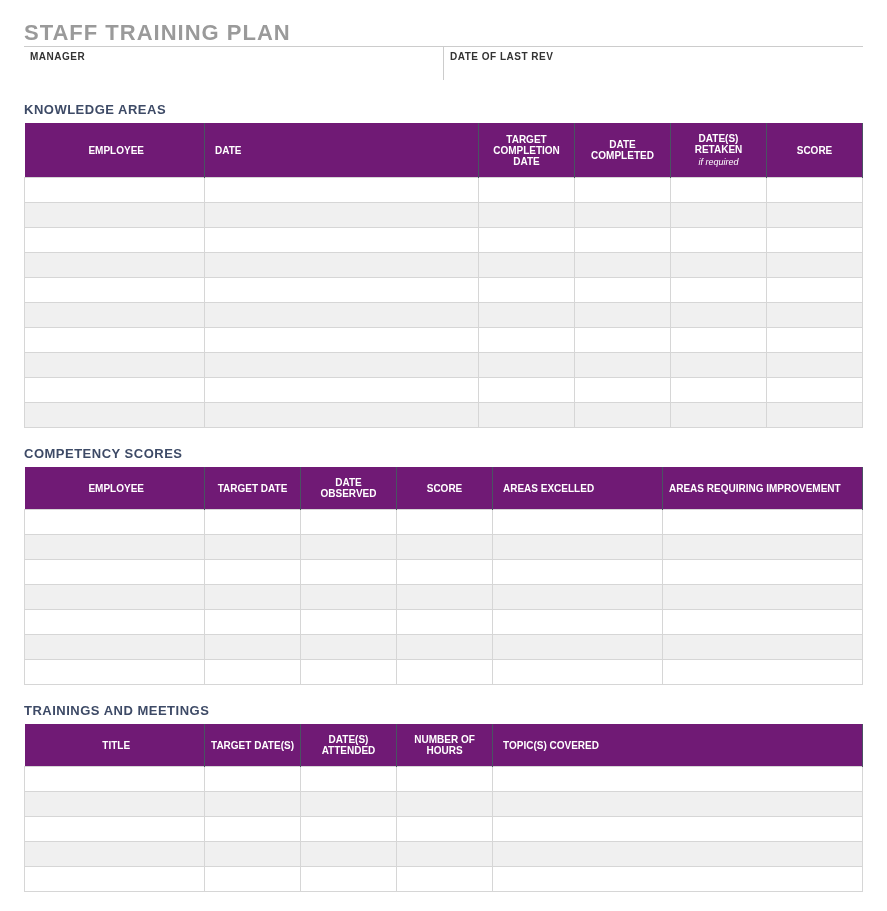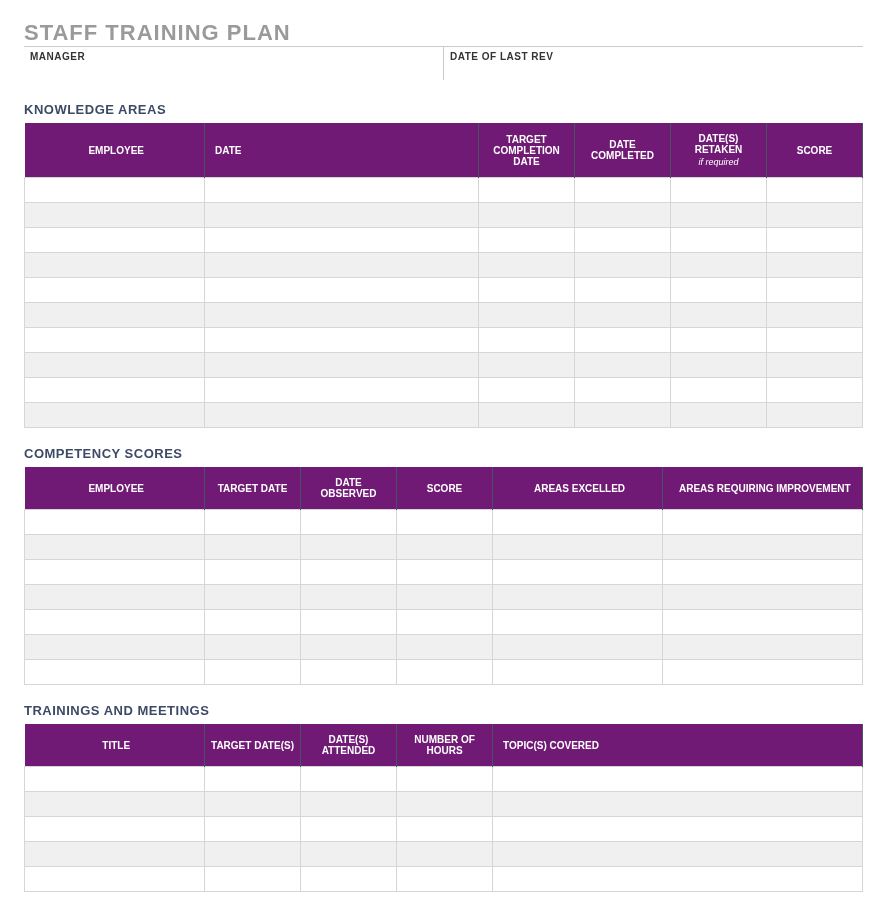--- a/index.html
+++ b/index.html
@@ -227,22 +227,22 @@
       <col class="c4">
       <col class="c5">
       <col class="c6">
     </colgroup>
   <thead>
     <tr>
       <th>EMPLOYEE</th>
       <th>TARGET DATE</th>
       <th>DATE OBSERVED</th>
       <th>SCORE</th>
-      <th style="text-align:center;padding-left:10px;margin-left:18px;">AREAS EXCELLED</th>
-      <th style="text-align:left;padding-left:16px;margin-top:20px;">AREAS REQUIRING IMPROVEMENT</th>
+      <th style="text-align:left;padding-left:10px;margin-left:18px;">AREAS EXCELLED</th>
+      <th style="text-align:left;padding-left:6px;margin-top:20px;">AREAS REQUIRING IMPROVEMENT</th>
     </tr>
   </thead>
   <tbody>
       <tr>
       <td></td>
       <td></td>
       <td></td>
       <td></td>
       <td></td>
       <td></td>

